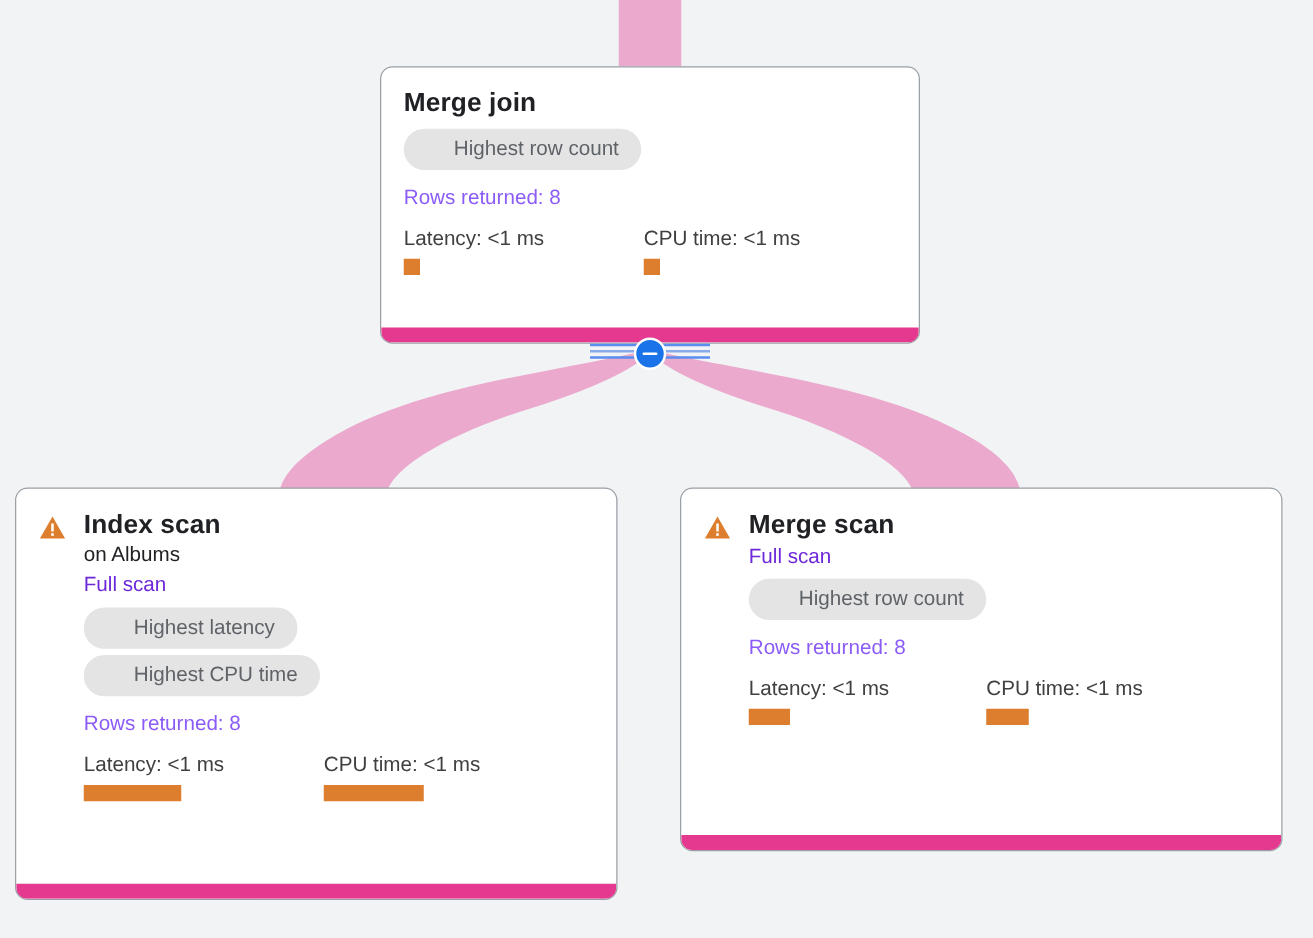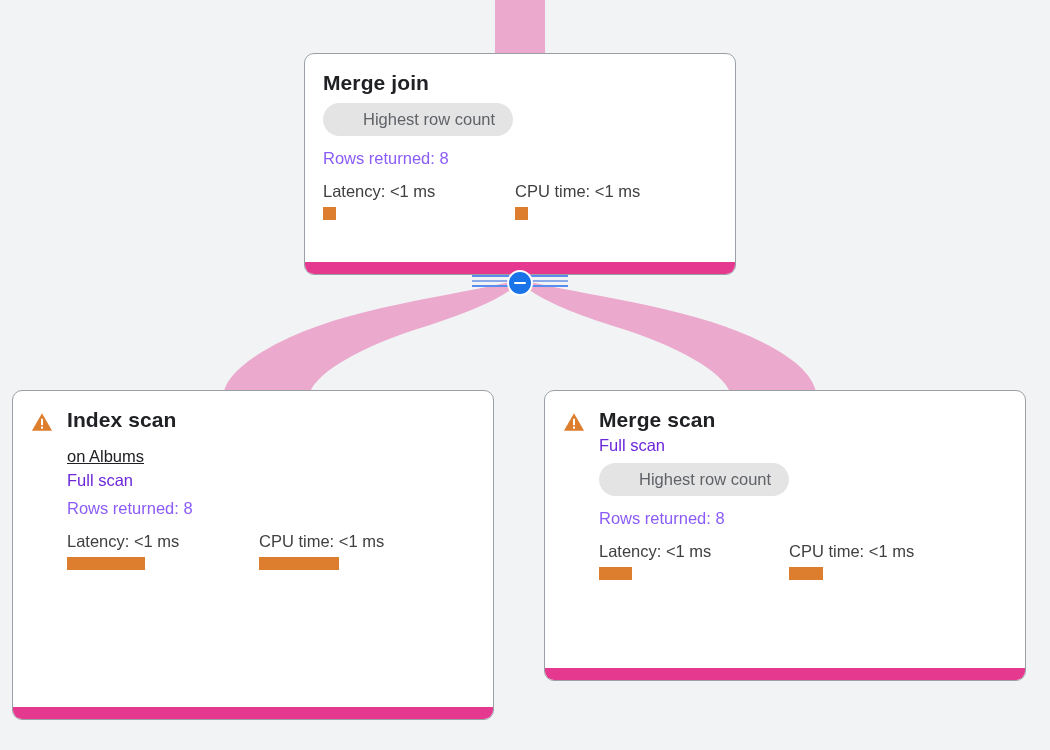--- a/index.html
+++ b/index.html
@@ -66,22 +66,21 @@
     line-height: 26px;
     letter-spacing: 0.1px;
   }
   .indent {
     margin-left: 36px;
   }
   .subtitle {
     font-size: 16.5px;
     color: #202124;
     line-height: 23px;
-    margin-top: 12px;
-    text-decoration: underline;
+    margin-top: 0;
   }
   .subtitle-muted {
     font-size: 16.5px;
     color: #6d28d9;
     line-height: 22px;
     margin-top: 1px;
   }
   .chips {
     margin-top: 7px;
   }
@@ -218,20 +217,24 @@
         <svg class="warn-icon" viewBox="0 0 24 24">
           <path d="M12 2.5 L23 21.5 L1 21.5 Z" fill="#dd7e2e"></path>
           <rect x="10.9" y="8.5" width="2.2" height="7" fill="#ffffff"></rect>
           <rect x="10.9" y="17" width="2.2" height="2.3" fill="#ffffff"></rect>
         </svg>
         <div class="node-title">Index scan</div>
       </div>
       <div class="indent">
         <div class="subtitle">on Albums</div>
         <div class="subtitle-muted">Full scan</div>
+        <div class="chips">
+          <span class="chip">Highest latency</span><br>
+          <span class="chip">Highest CPU time</span>
+        </div>
         <div class="rows-returned">Rows returned: 8</div>
         <div class="metrics">
           <div class="metric" style="width:192px;">
             <div class="metric-label">Latency: &lt;1 ms</div>
             <div class="metric-bar" style="width:78px;"></div>
           </div>
           <div class="metric">
             <div class="metric-label">CPU time: &lt;1 ms</div>
             <div class="metric-bar" style="width:80px;"></div>
           </div>

